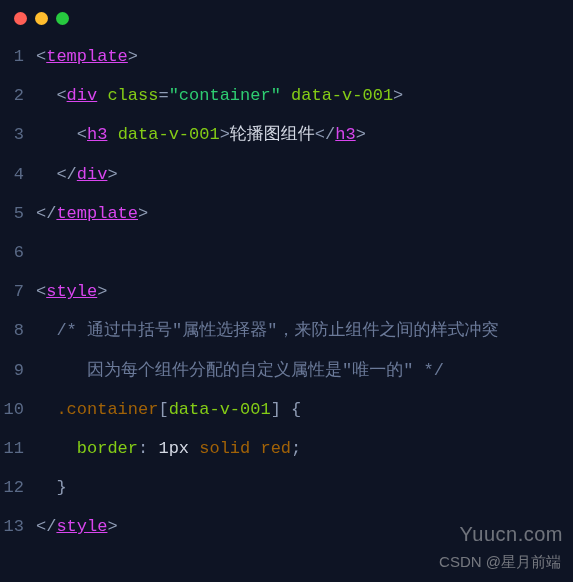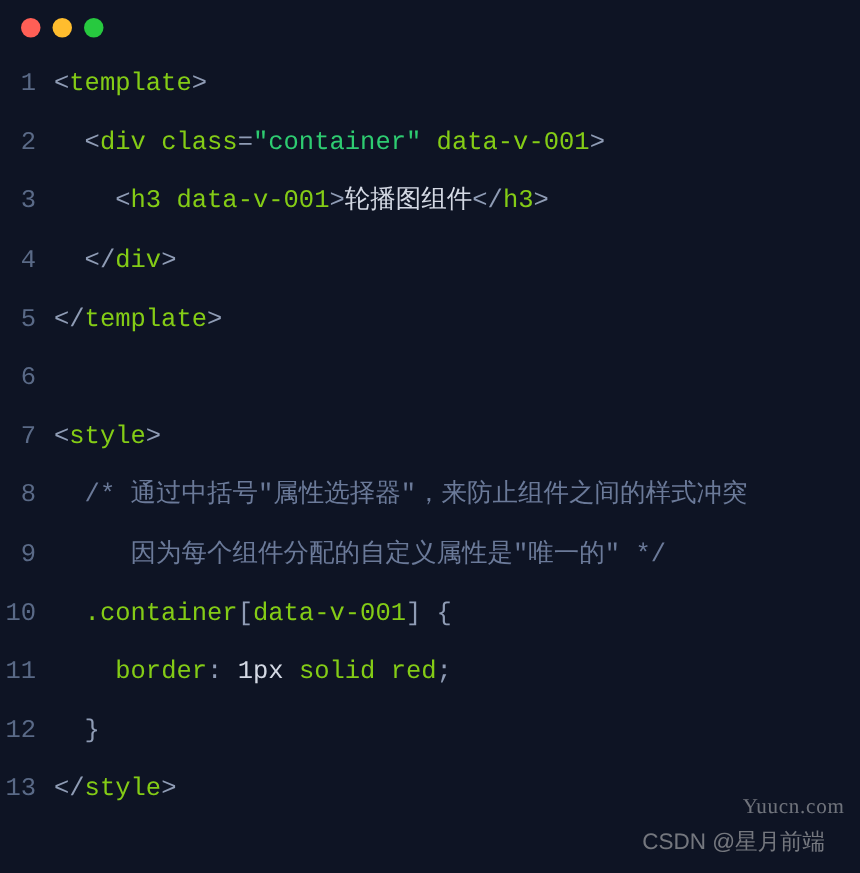--- a/index.html
+++ b/index.html
@@ -30,38 +30,38 @@
   .gutter {
     width: 36px;
     text-align: right;
     color: #5a6a87;
     padding-right: 12px;
     user-select: none;
     flex-shrink: 0;
   }
   .code { flex: 1; color: #d4d9e4; }
   .punct { color: #8f9cb5; }
-  .tag   { color: #84cc16; }
+  .tag   { color: #d946ef; text-decoration: underline; }
   .attr  { color: #84cc16; }
   .str   { color: #2ecc71; }
   .cmt   { color: #6b7a99; }
-  .sel   { color: #84cc16; }
+  .sel   { color: #a16207; }
   .selb  { color: #8f9cb5; }
   .watermark1 {
     position: absolute;
     right: 10px;
     bottom: 32px;
     color: rgba(230,230,230,0.45);
-    font-family: Liberation Serif, serif;
-    font-size: 14px;
+    font-family: Liberation Sans, sans-serif;
+    font-size: 20px;
     letter-spacing: 0.5px;
   }
   .watermark2 {
     position: absolute;
-    right: 23px;
+    right: 12px;
     bottom: 8px;
     color: rgba(200,200,200,0.55);
     font-family: Arial, sans-serif;
     font-size: 15px;
   }
 </style>
 </head>
 <body>
 
 <div class="chrome">

